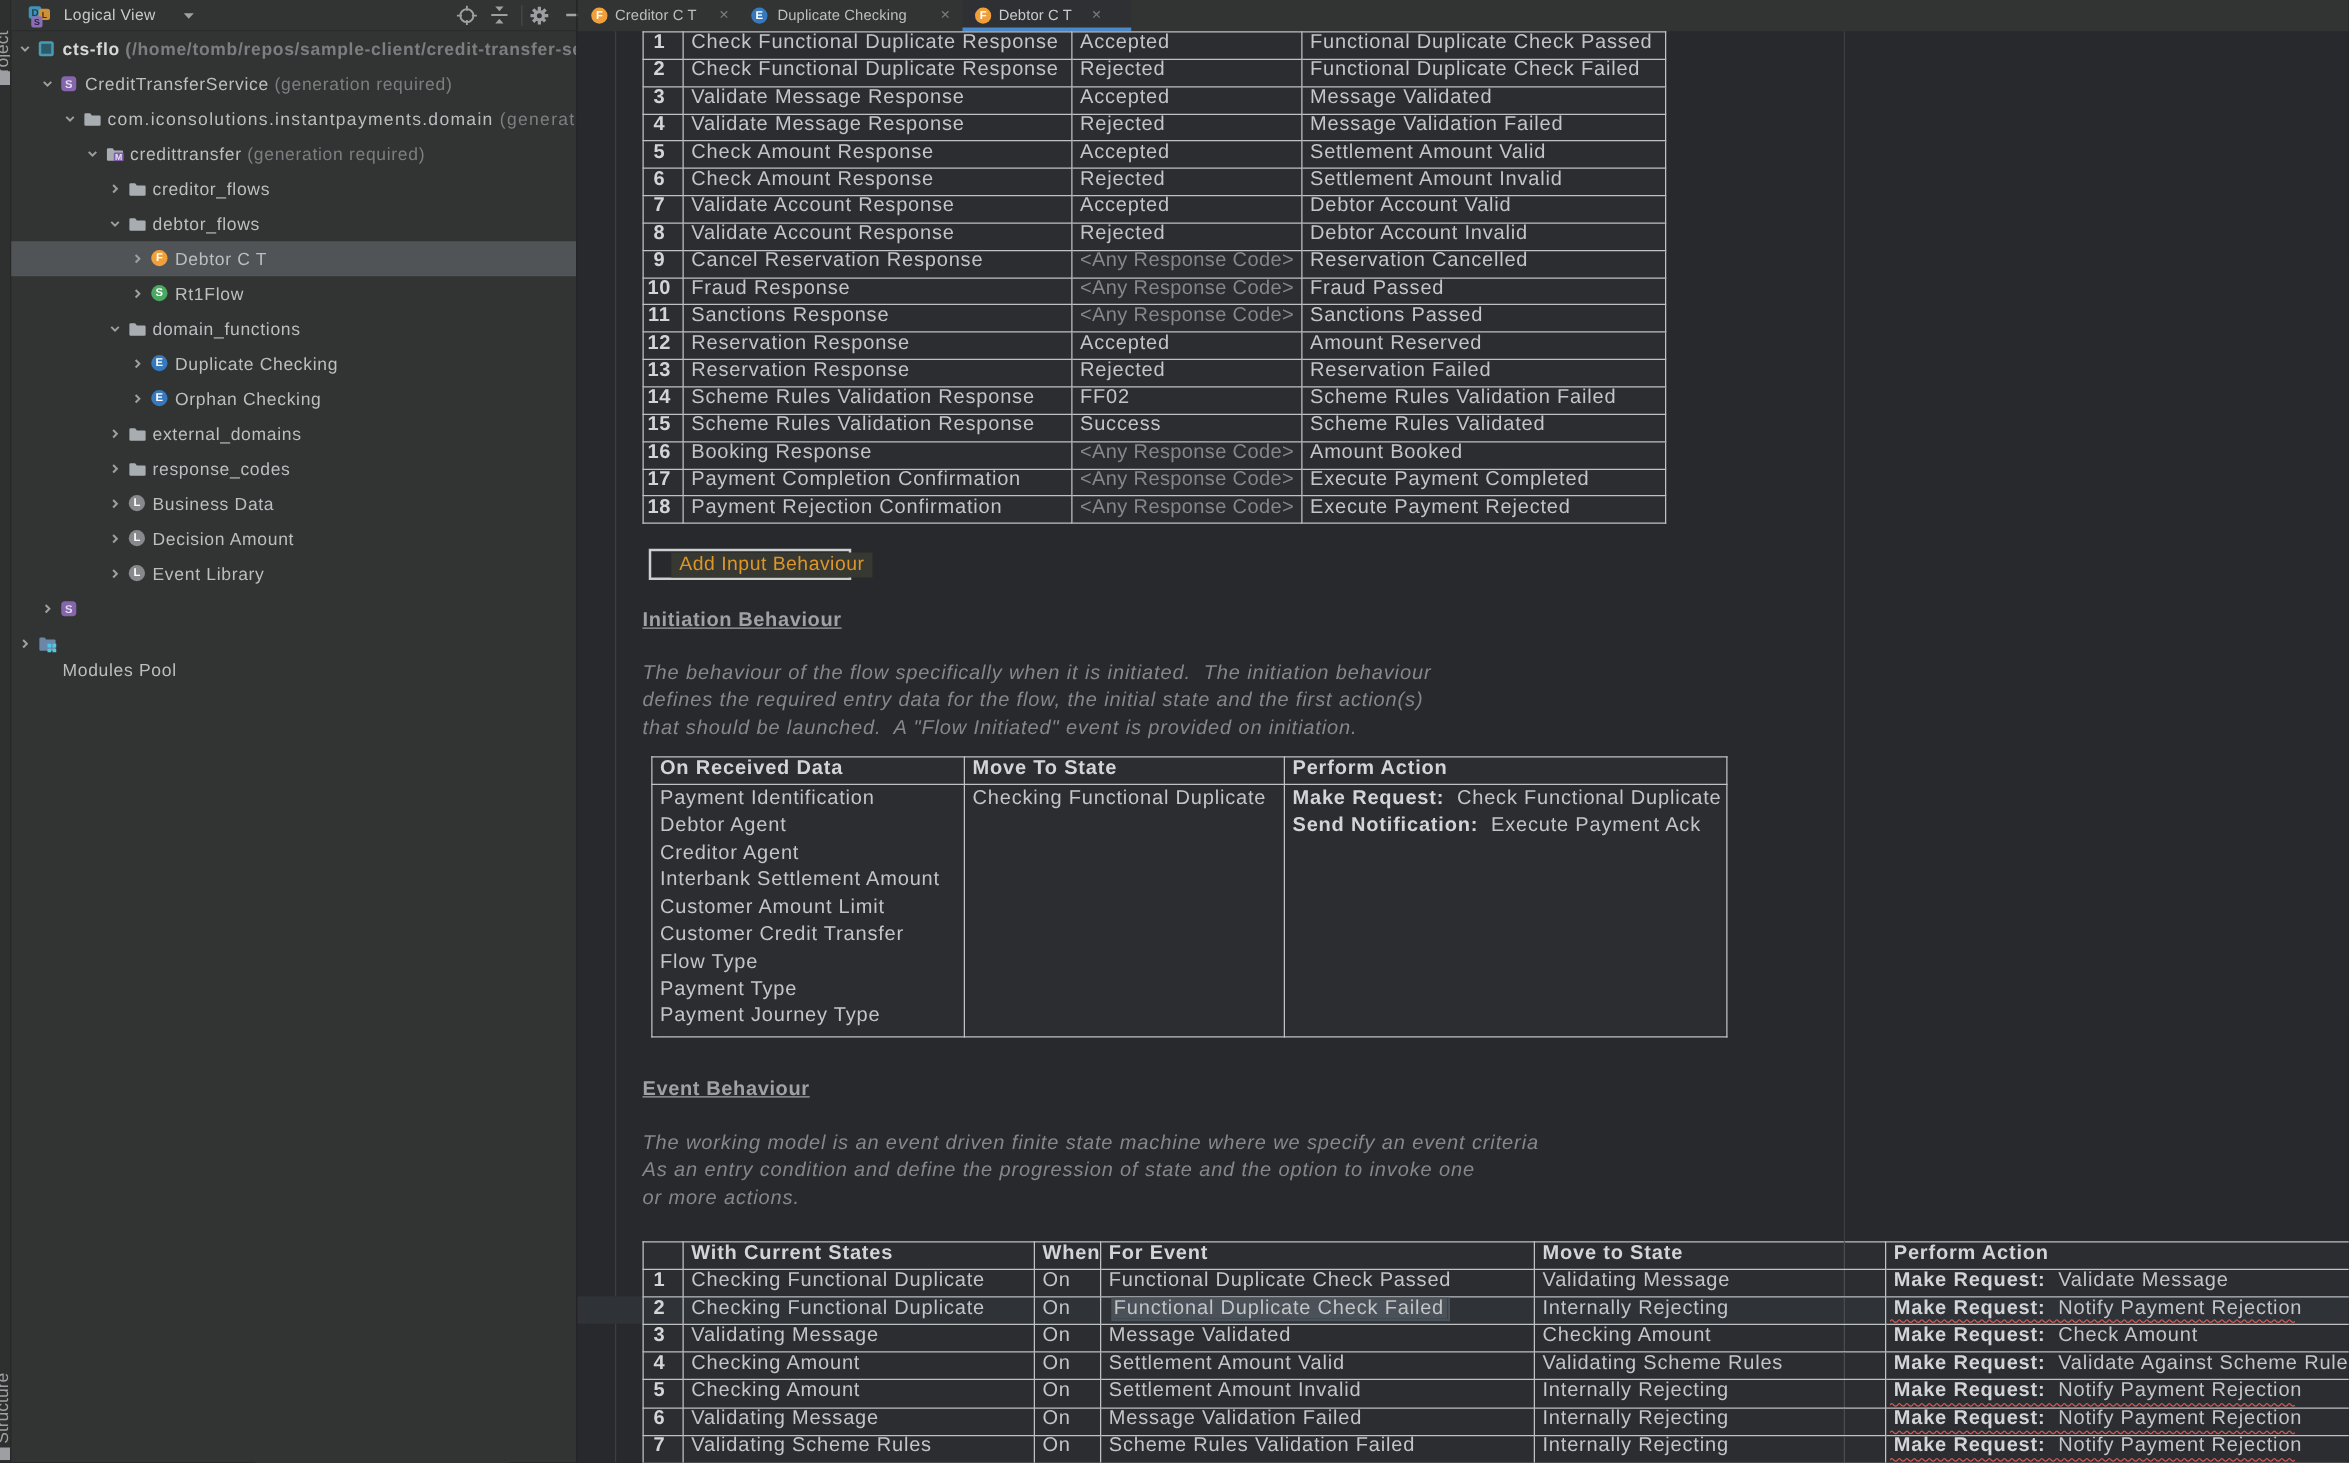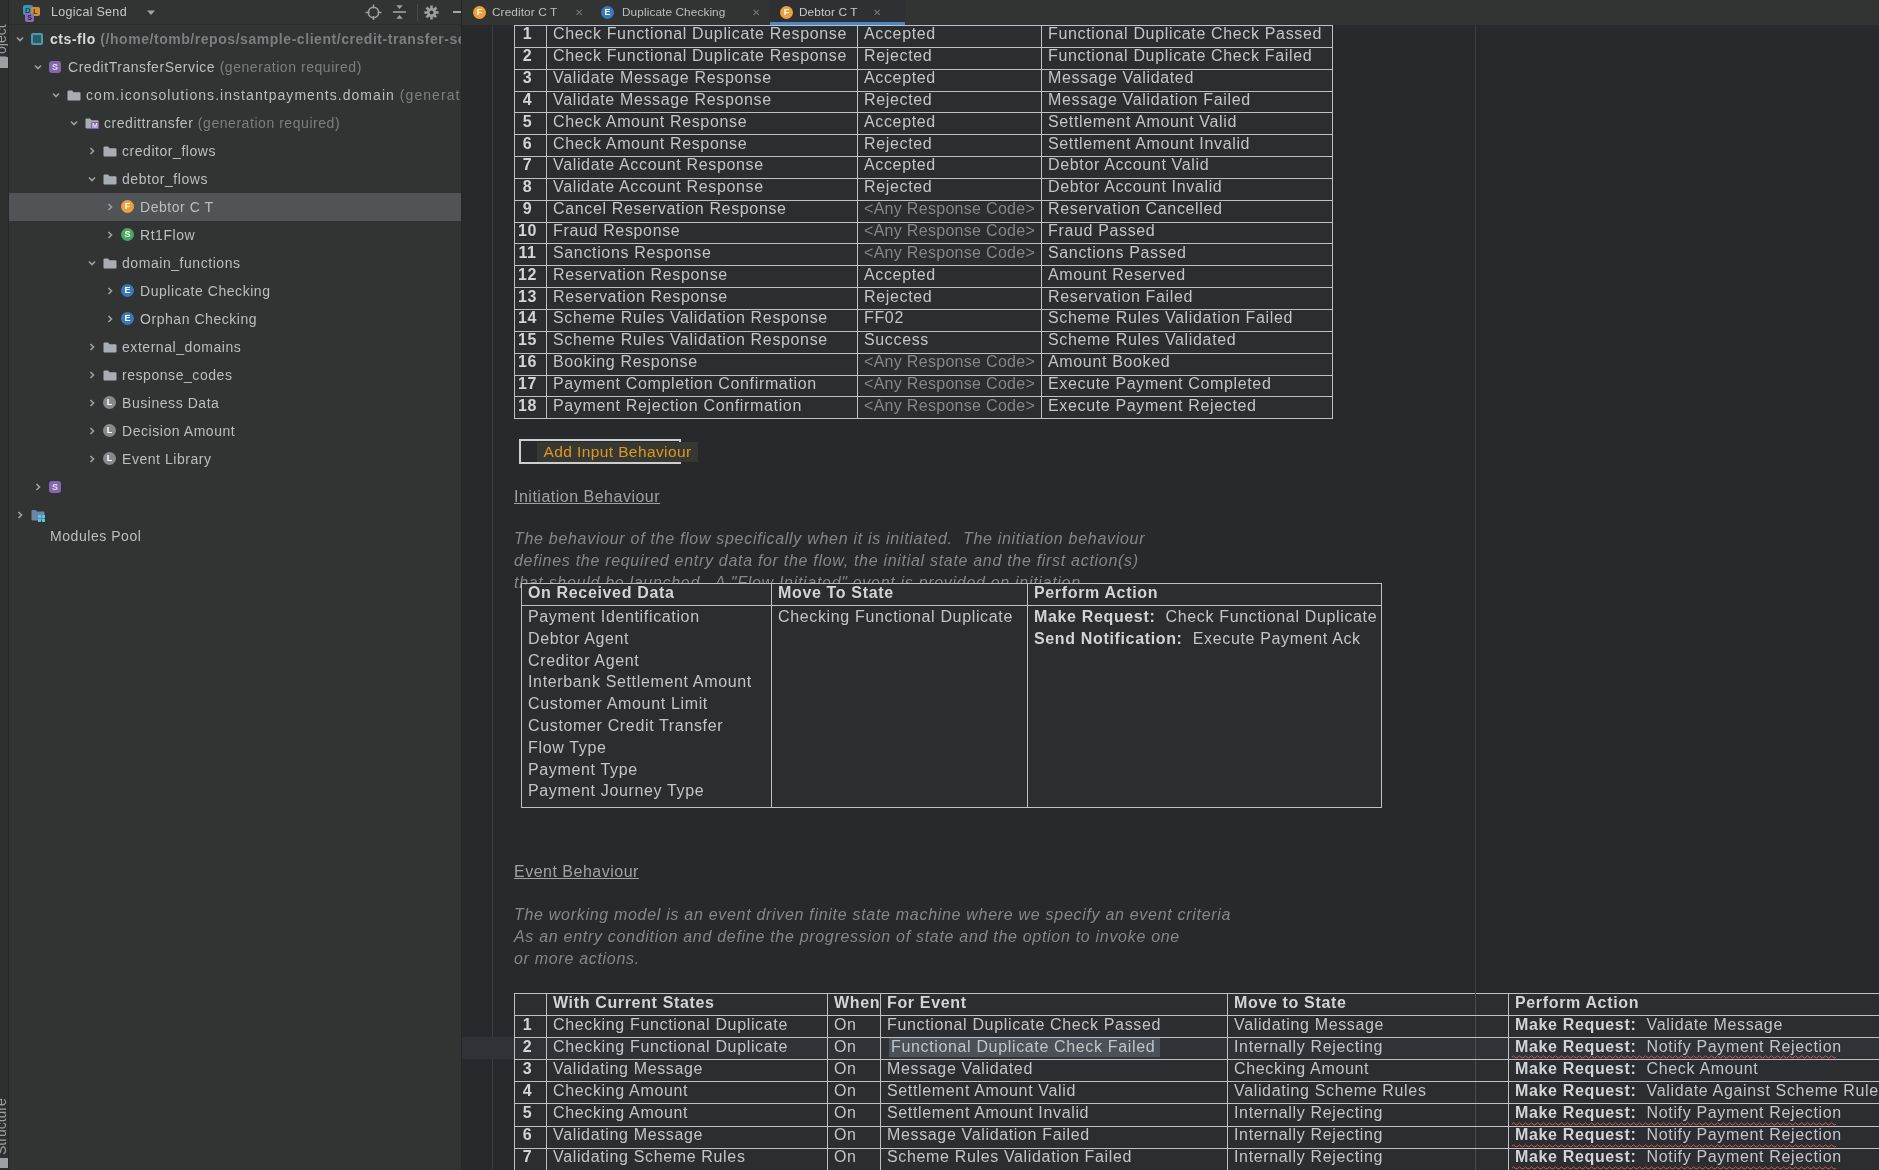--- a/index.html
+++ b/index.html
@@ -22,30 +22,30 @@
 .tabic { position:absolute; top:6px; width:13px; height:13px; border-radius:50%; color:#fff; font-size:9px; font-weight:bold; text-align:center; line-height:13px; }
 .guide { background:#3c3e41; width:1px; }
 table { border-collapse:collapse; table-layout:fixed; }
 td,th { border:1px solid #bfc1c3; font-size:16px; color:#c3c5c7; padding:0 4px 5px 6px; line-height:15px; white-space:nowrap; overflow:hidden; letter-spacing:0.65px; }
 th { text-align:left; color:#d2d4d6; }
 td.num { text-align:center; padding:0 6px 5px 0; font-weight:bold; color:#d2d4d6; }
 td.dim { color:#85888a; letter-spacing:0.3px; }
 b { color:#d2d4d6; }
 #t1 { left:514px; top:25px; width:818px; height:394px; background:#2b2d31; }
 #t1 td { height:21.85px; }
-#t2 { left:521px; top:583px; width:860px; height:218px; background:#2b2d31;border-radius:10px; }
+#t2 { left:521px; top:605px; width:860px; height:218px; background:#2b2d31;border-radius:10px; }
 #t3 { left:514px; top:993px; width:1496px; height:177px; }
 #t3 td,#t3 th { height:22.1px; }
 #t3 td { background:#2b2d31; }
 #t3 th { background:#2b2d31; }
 #t3 td:nth-child(5), #t3 th:nth-child(5) { border-right-color:#4a4c4f; }
 #t3 td:nth-child(6), #t3 th:nth-child(6) { border-left-color:#4a4c4f; }
 #t3 tr.hl td { background:#2f3237; }
 .selbox { background:#4a5158; box-shadow:0 0 0 2px #4a5158; margin-left:4px; padding-right:3px; }
-.head { position:absolute; font-size:16px; font-weight:normal; color:#9fa2a4; text-decoration:underline; letter-spacing:0.5px; }
+.head { position:absolute; font-size:16px; font-weight:bold; color:#9fa2a4; text-decoration:underline; letter-spacing:0.5px; }
 .para { position:absolute; font-style:italic; font-size:16px; color:#85888b; line-height:22px; letter-spacing:0.7px; white-space:nowrap; }
 #btn { position:absolute; left:519px; top:439px; width:162px; height:25px; border:2px solid #ccced0; }
 #btn span { position:absolute; left:16px; top:1px; width:161px; height:20px; background:#363831; color:#dd9728; font-size:15.5px; line-height:20px; text-align:center; letter-spacing:0.4px; }
 .sqg { position:absolute; }
 </style></head>
 <body>
 <div class="abs" id="panel"></div>
 <div class="abs" id="strip">
   <div class="vlabel" style="left:-7px;top:68px;font-size:14px">Project</div>
   <div style="position:absolute;left:0px;top:57px;width:8px;height:11px;background:#9ca0a3"></div>
@@ -54,21 +54,21 @@
 </div>
 <div class="abs" id="phead">
   <svg class="abs" style="left:13px;top:3px" width="22" height="20">
     <rect x="1" y="2" width="10" height="10" rx="2" fill="#3f93b8"></rect>
     <text x="6" y="10" font-size="8" font-weight="bold" fill="#1d3d4d" text-anchor="middle" font-family="Liberation Sans,sans-serif">D</text>
     <rect x="9" y="4" width="9" height="9" rx="2" fill="#cf9038"></rect>
     <text x="13.5" y="11" font-size="7" font-weight="bold" fill="#473011" text-anchor="middle" font-family="Liberation Sans,sans-serif">L</text>
     <rect x="3" y="10" width="9" height="9" rx="2" fill="#8a6fb4"></rect>
     <text x="7.5" y="17" font-size="7" font-weight="bold" fill="#2f2344" text-anchor="middle" font-family="Liberation Sans,sans-serif">S</text>
   </svg>
-  <div class="abs" style="left:42px;top:0;font-size:12.5px;color:#c6c8ca;line-height:25px;letter-spacing:0.3px">Logical Send</div>
+  <div class="abs" style="left:42px;top:0;font-size:12.5px;color:#c6c8ca;line-height:25px;letter-spacing:0.3px">Logical View</div>
   <svg class="abs" style="left:137px;top:9px" width="10" height="8">
       <path d="M1 1.5 L5 6 L9 1.5 z" fill="#a0a3a5"></path>
     </svg>
   <svg class="abs" style="left:356px;top:4px" width="17" height="17">
     <circle cx="8.5" cy="8.5" r="5.2" fill="none" stroke="#9da0a2" stroke-width="1.5"></circle>
     <path d="M8.5 0.5 v4 M8.5 12 v4 M0.5 8.5 h4 M12.5 8.5 h4" stroke="#9da0a2" stroke-width="1.5"></path>
   </svg>
   <svg class="abs" style="left:383px;top:4px" width="15" height="17">
     <path d="M1 8 h13" stroke="#9da0a2" stroke-width="1.6"></path>
     <path d="M4.2 1.2 h6.6 L7.5 5 z" fill="#9da0a2"></path>

